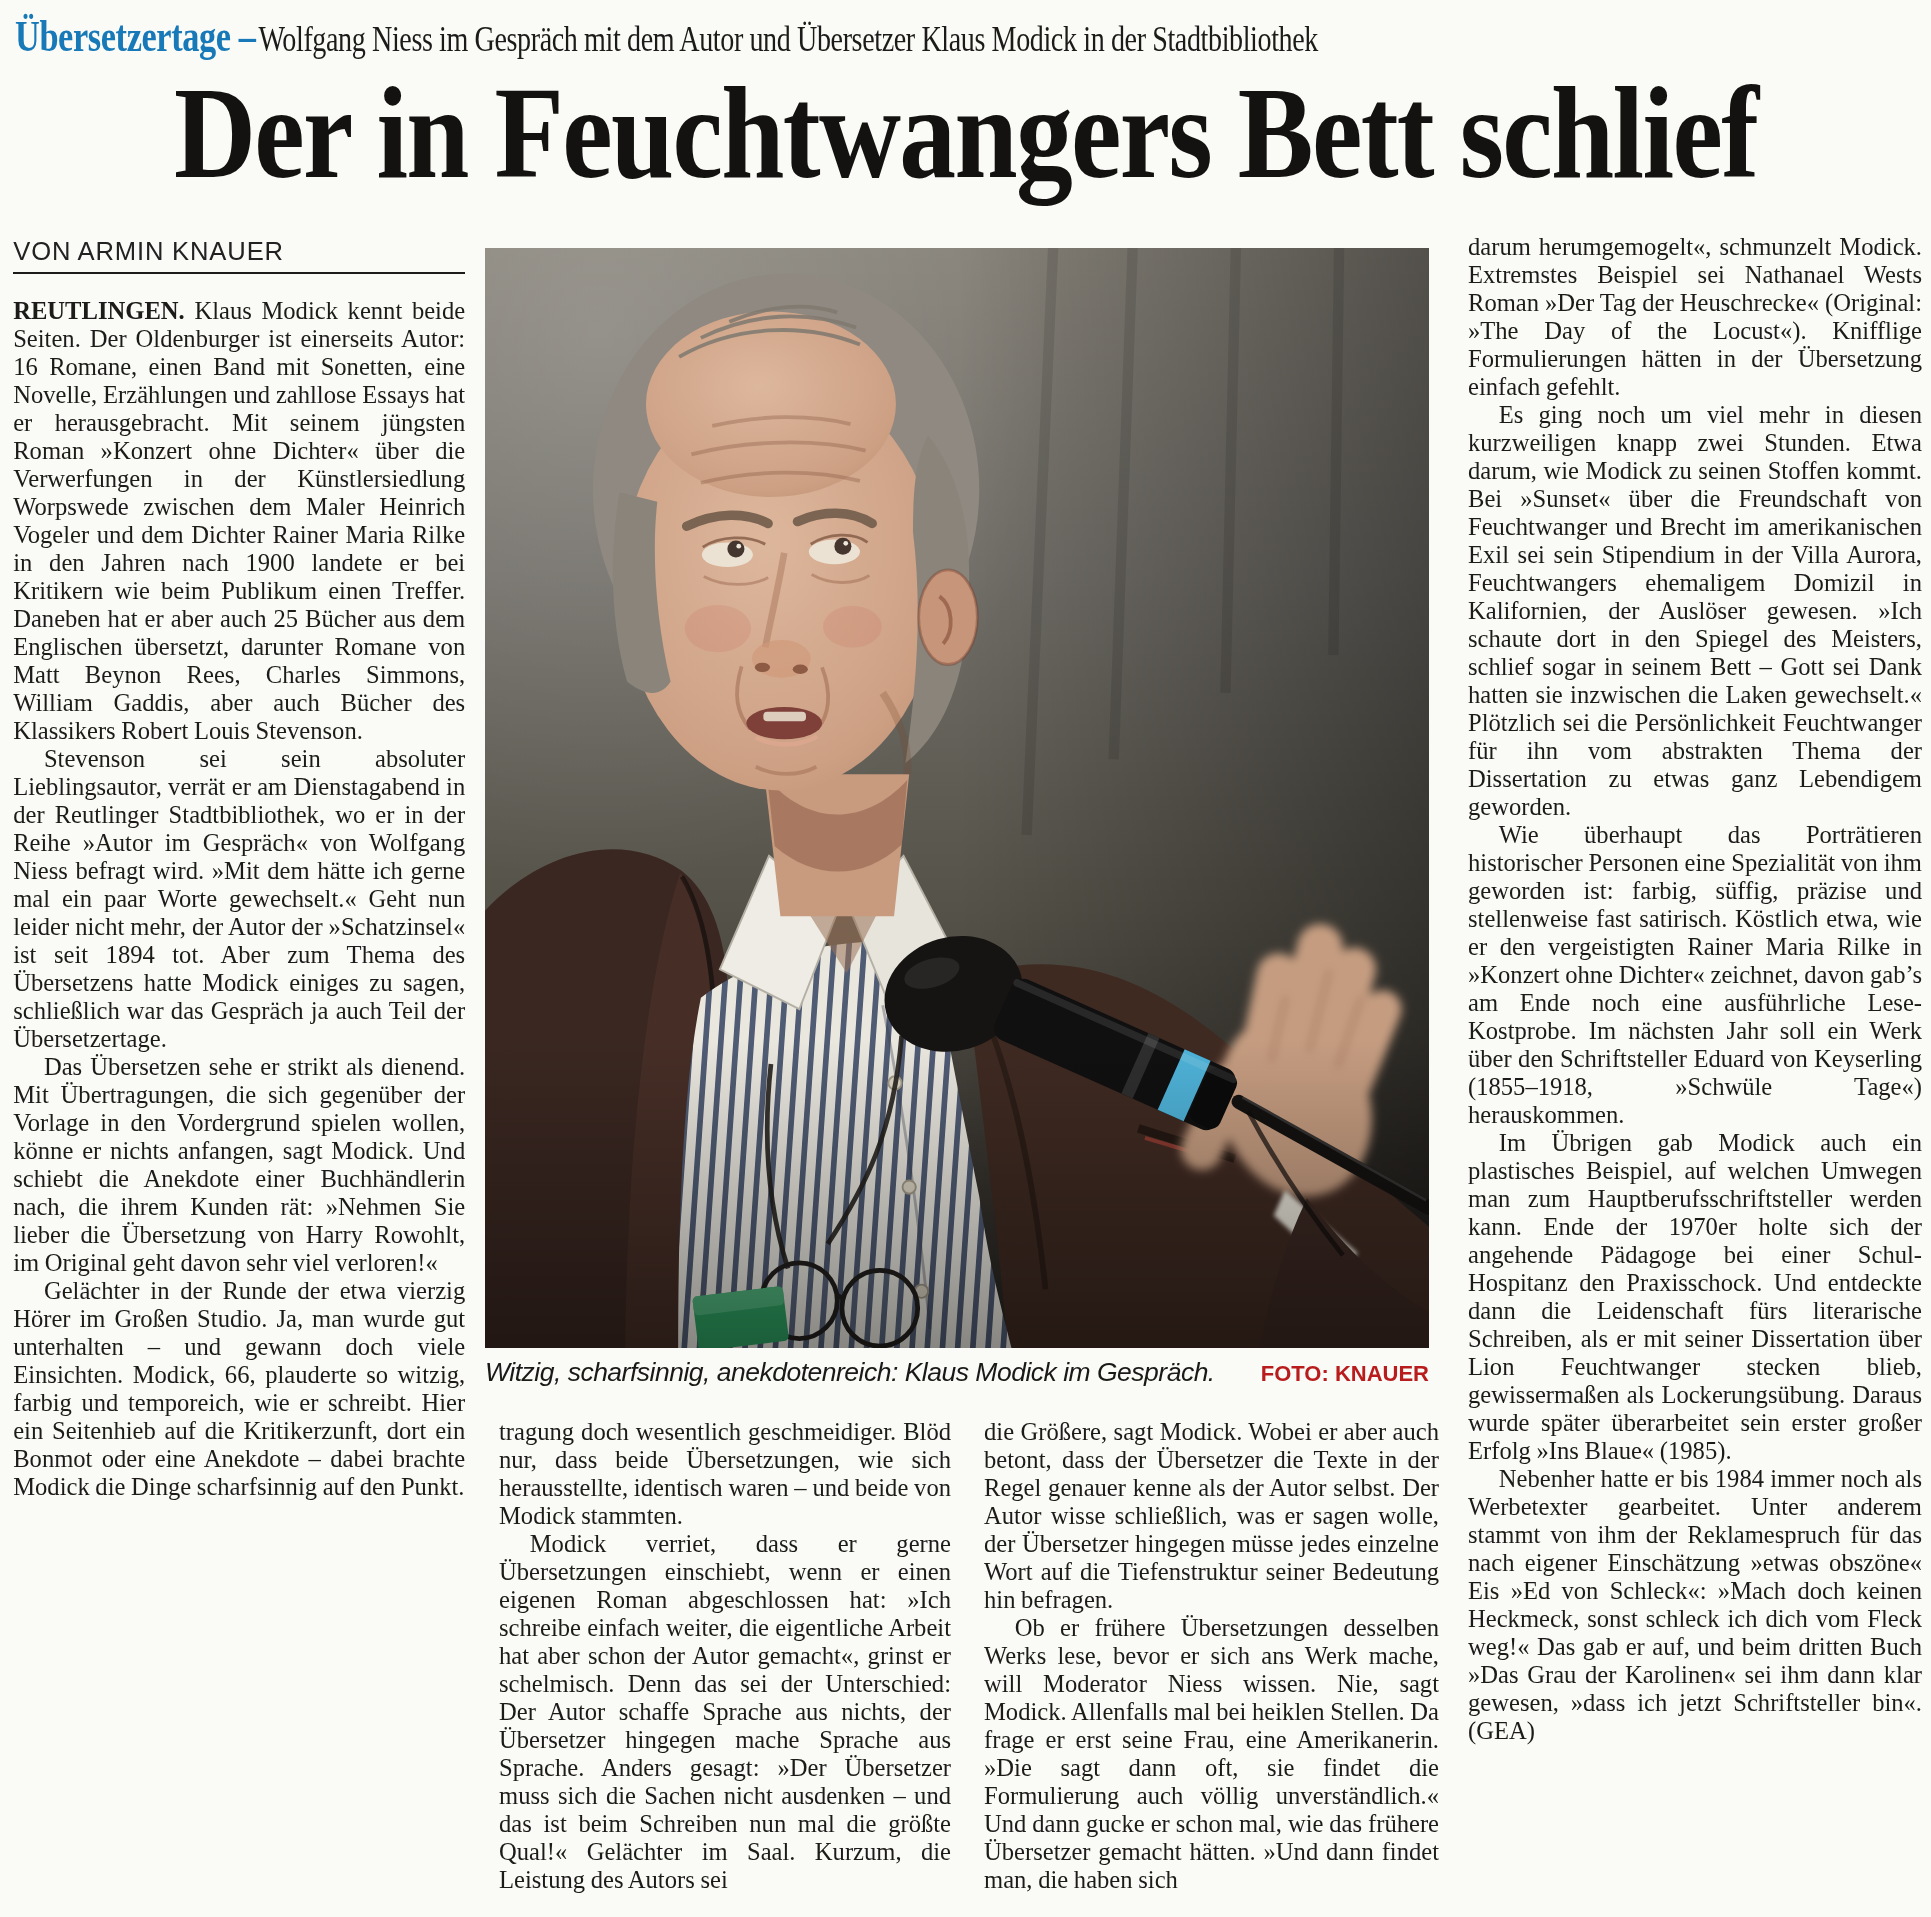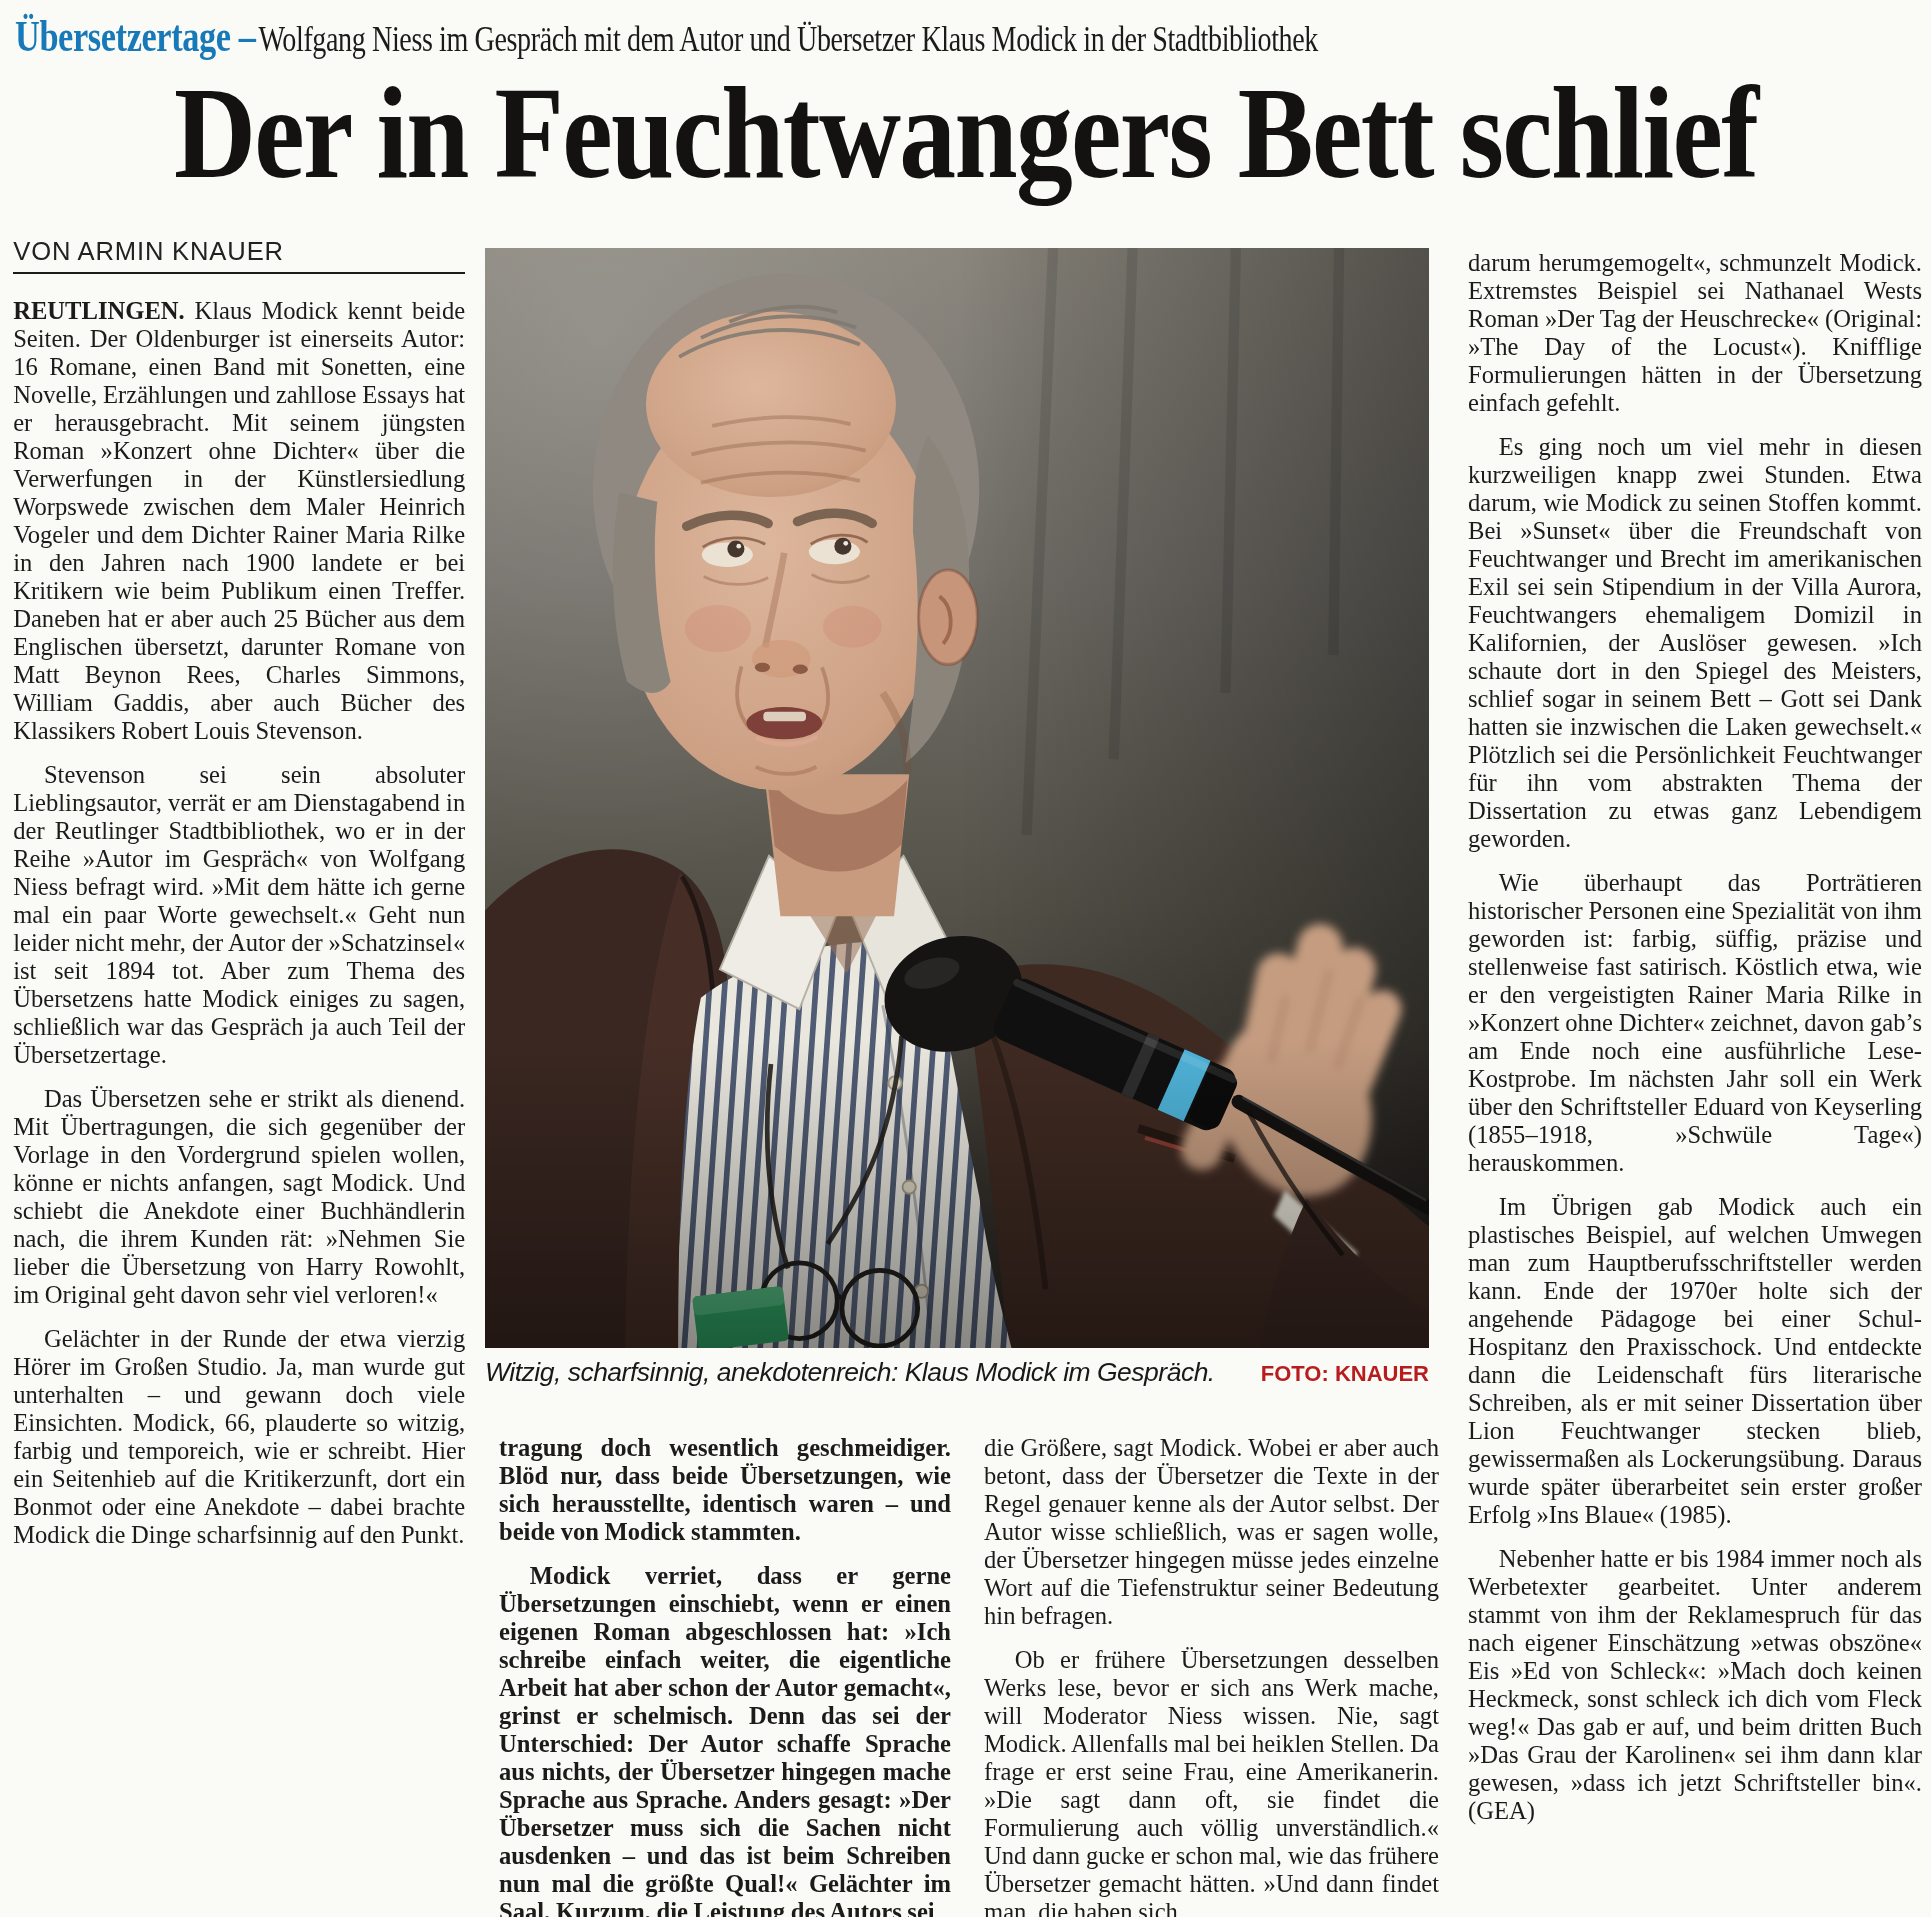--- a/index.html
+++ b/index.html
@@ -42,35 +42,35 @@
     color:#131210;
   }
   .col{
     position:absolute;
     font-size:24.6px;line-height:28px;
     text-align:justify;
     overflow:hidden;
     hyphens:auto;-webkit-hyphens:auto;
     word-spacing:-0.02em;
   }
-  .col p{text-indent:1.25em;margin-top:16px;}
+  .col p{text-indent:1.25em;}
   .col p.noindent{text-indent:0;}
   .dateline{font-weight:bold;}
   .subhead{
     font-family:"Liberation Serif", serif;
     font-weight:bold;
     font-size:31px;line-height:34px;
     margin:31px 0 18px 0;
     text-align:left;
     text-indent:0;
     letter-spacing:-0.3px;
     color:#161513;
   }
   #col1{left:13.2px;top:237px;width:452px;height:1675px;}
-  #col2{left:499px;top:1418px;width:452px;height:500px;font-weight:bold;}
+  #col2{left:499px;top:1418px;width:452px;height:500px;}
   #col3{left:984px;top:1418px;width:455px;height:500px;}
   #col4{left:1468px;top:233px;width:454px;height:1681px;}
   .byline-block{margin-bottom:23px;}
   .byline{
     font-family:"Liberation Sans", sans-serif;
     font-size:25.6px;letter-spacing:0.9px;
     text-align:left;
     padding-right:3.8px;
     color:#222;
   }

